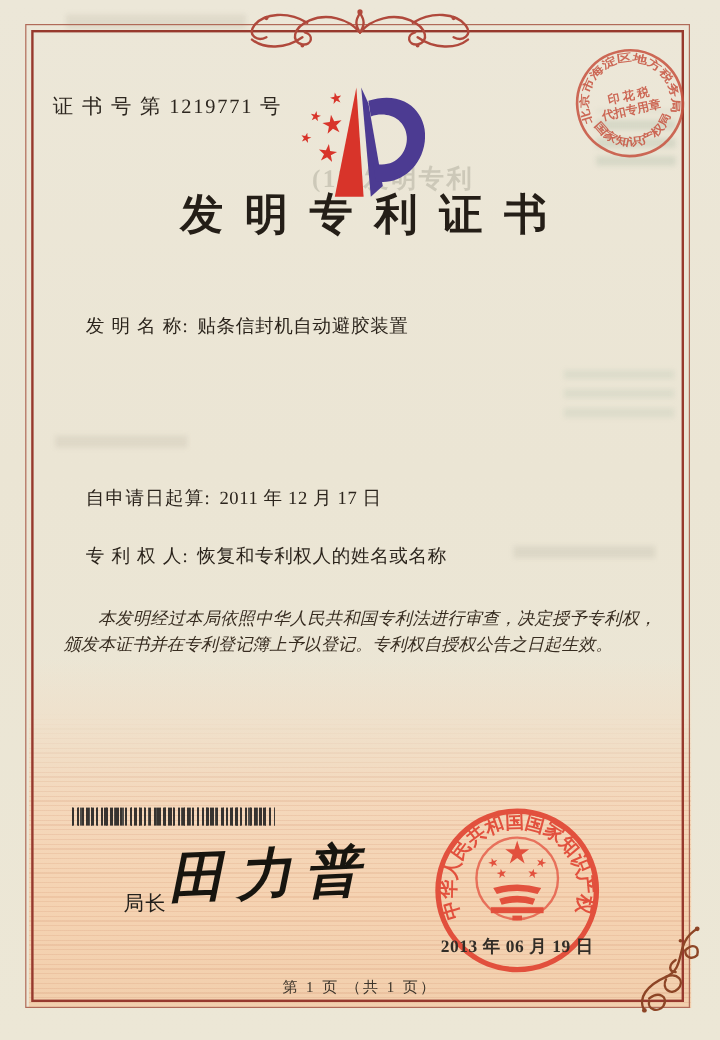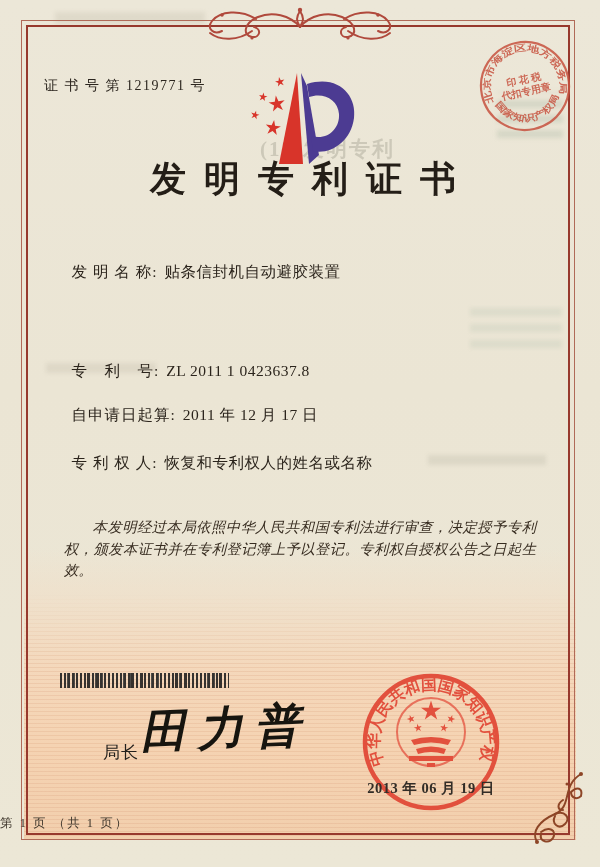--- a/index.html
+++ b/index.html
@@ -15,44 +15,44 @@
     -webkit-mask-image:linear-gradient(180deg,transparent 0,#000 28%);
     mask-image:linear-gradient(180deg,transparent 0,#000 28%);}
   
   .frame-outer{position:absolute;left:21px;top:20px;width:554px;height:820px;z-index:2;
     border:1.5px solid #b06a58;box-sizing:border-box;}
   .frame-inner{position:absolute;left:26px;top:25px;width:544px;height:810px;z-index:2;
     border:2.5px solid #97392d;box-sizing:border-box;}
   .flourish-top{position:absolute;left:186px;top:1px;width:228px;height:46px;z-index:3;}
   .corner-ornament{position:absolute;left:527px;top:770px;width:58px;height:74px;z-index:4;}
   
-  .cert-no{position:absolute;left:44px;top:77px;z-index:3;font-size:14px;color:#2c261f;letter-spacing:1.5px;}
+  .cert-no{position:absolute;left:44px;top:77px;z-index:3;font-size:17px;color:#2c261f;letter-spacing:1.5px;}
   .logo{position:absolute;left:251px;top:70px;width:106px;height:98px;z-index:3;}
   .title{position:absolute;left:0;top:155px;width:100%;z-index:3;text-align:center;
     font-size:36px;font-weight:bold;color:#241e17;letter-spacing:18px;padding-left:24px;box-sizing:border-box;}
   .field-row{position:absolute;left:56px;z-index:3;font-size:15.5px;color:#2b241c;white-space:pre;}
   .field-row .fl{letter-spacing:1px;}
   .field-row .fv{margin-left:7px;letter-spacing:0.5px;}
   .row-0{top:244px}.row-1{top:297px}.row-2{top:343px}.row-3{top:387px}.row-4{top:435px}.row-5{top:481px}
   .body-text{position:absolute;left:52px;top:505px;width:496px;z-index:3;
     font-size:14.3px;line-height:21.7px;color:#372c20;text-align:justify;font-style:italic;}
-  .body-text p{margin:12px;text-indent:2em;}
+  .body-text p{margin:1px;text-indent:2em;}
   .barcode{position:absolute;left:60px;top:673px;width:169px;height:15px;z-index:3;opacity:.88;
     background:
       repeating-linear-gradient(90deg,#1d1d1d 0 2px,transparent 2px 4px),
       repeating-linear-gradient(90deg,transparent 0 5px,#1d1d1d 5px 6px,transparent 6px 11px),
       repeating-linear-gradient(90deg,#3a3a3a 0 1px,transparent 1px 7px);}
   .sig-role{position:absolute;left:103px;top:741px;z-index:3;font-size:17px;color:#23201c;letter-spacing:1px;}
   .sig-name{position:absolute;left:140px;top:698px;z-index:3;font-size:46px;font-weight:600;color:#17150f;
     letter-spacing:11px;transform:rotate(-2.5deg);font-style:italic;}
   .seal{position:absolute;left:351px;top:662px;width:160px;height:160px;z-index:4;opacity:.92;}
   .seal-date{position:absolute;left:359px;top:779px;width:144px;z-index:5;text-align:center;
     font-size:14.5px;font-weight:600;color:#322d27;letter-spacing:0.5px;}
   .tax-stamp{position:absolute;left:475px;top:36px;width:100px;height:100px;z-index:3;opacity:.85;}
-  .footer{position:absolute;left:0;top:815px;width:100%;z-index:3;text-align:left;
+  .footer{position:absolute;left:0;top:815px;width:100%;z-index:3;text-align:center;
     font-size:12.5px;color:#3d352b;letter-spacing:2px;}
   
   .ghost-pub{position:absolute;left:260px;top:135px;z-index:2;font-size:21px;font-weight:bold;
     color:rgba(133,132,116,0.30);filter:blur(0.6px);letter-spacing:2px;}
   .smudge{position:absolute;z-index:2;filter:blur(2px);}
   .smudge-a{left:55px;top:12px;width:150px;height:12px;background:rgba(150,140,120,0.14);}
   .smudge-b{left:497px;top:92px;width:66px;height:46px;
     background:repeating-linear-gradient(0deg,rgba(110,145,120,0.17) 0 8px,transparent 8px 15px);}
   .smudge-c{left:470px;top:300px;width:92px;height:48px;
     background:repeating-linear-gradient(0deg,rgba(110,150,125,0.11) 0 8px,transparent 8px 16px);}
@@ -129,23 +129,20 @@
       <text font-size="9" font-weight="bold">
         <textPath href="#taxBottom" textLength="80" lengthAdjust="spacingAndGlyphs">国家知识产权局</textPath>
       </text>
     </g>
   </svg>
 
   <div class="title">发明专利证书</div>
 
   <div class="field-row row-0">
     <span class="fl">发 明 名 称:</span><span class="fv">贴条信封机自动避胶装置</span>
-  </div>
-  <div class="field-row row-2">
-    <span class="fl">专　利　号:</span><span class="fv">ZL 2011 1 0423637.8</span>
   </div>
   <div class="field-row row-3">
     <span class="fl">自申请日起算:</span><span class="fv">2011 年 12 月 17 日</span>
   </div>
   <div class="field-row row-4">
     <span class="fl">专 利 权 人:</span><span class="fv">恢复和专利权人的姓名或名称</span>
   </div>
 
   <div class="body-text">
     <p>本发明经过本局依照中华人民共和国专利法进行审查，决定授予专利权，颁发本证书并在专利登记簿上予以登记。专利权自授权公告之日起生效。</p>

